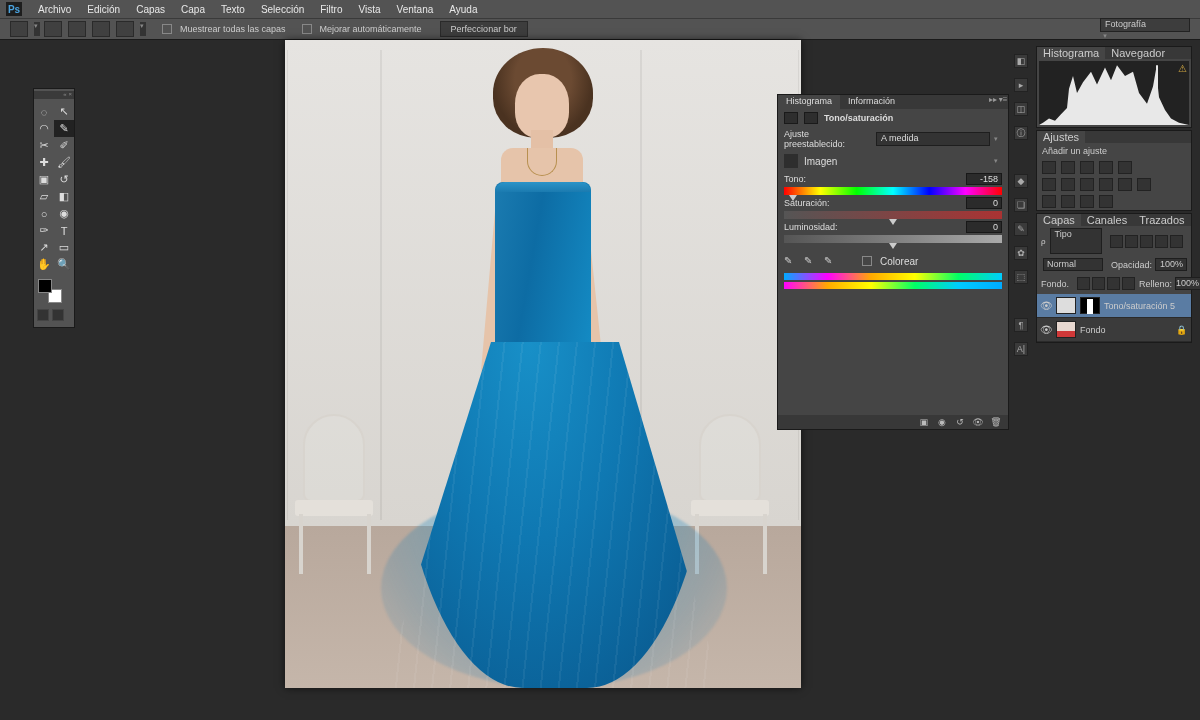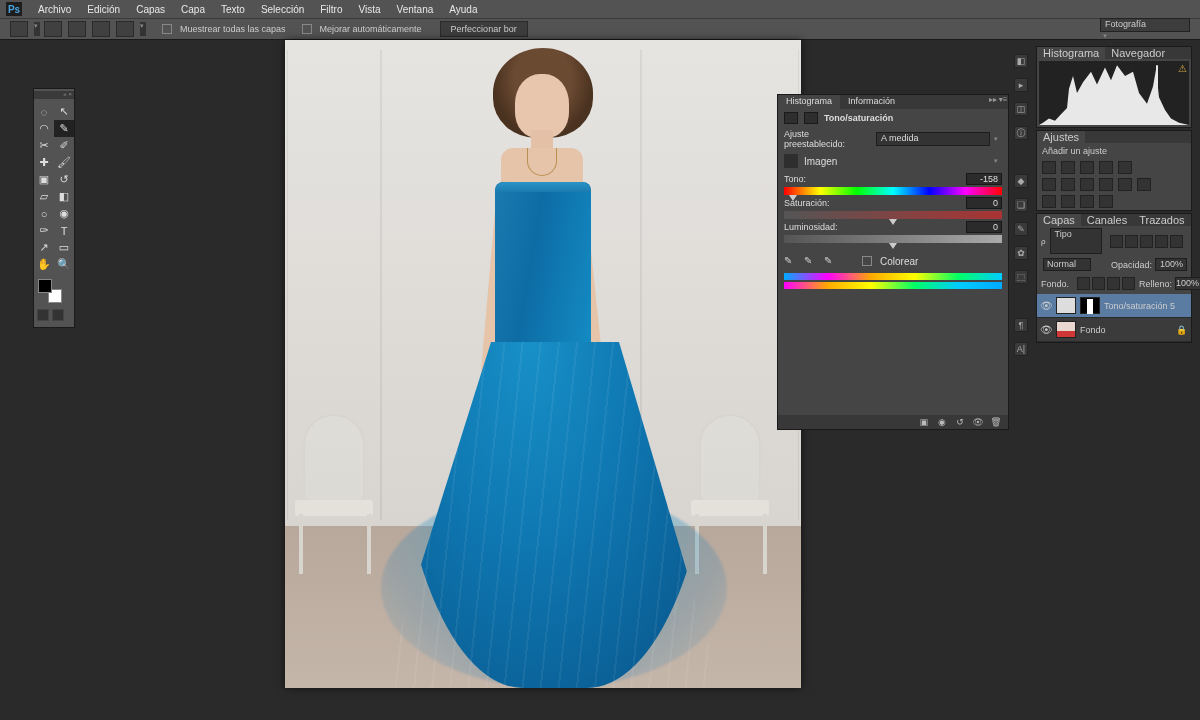--- a/index.html
+++ b/index.html
@@ -107,21 +107,21 @@
 .histogram{ height:64px; background:#222; margin:2px; position:relative;}
 .histogram svg{ width:100%; height:100%; }
 .panel .prow{ padding:3px 5px; font-size:9px;}
 .panel .iconrow{ display:flex; gap:5px; padding:2px 5px; flex-wrap:wrap;}
 .panel .iconrow .ai{ width:14px; height:13px; background:#333; border:1px solid #222;}
 .layerspanel .lrow{ display:flex; align-items:center; padding:2px 4px; font-size:9px; gap:4px;}
 .layerspanel .tsel{ flex:1; height:26px; background:#333; border:1px solid #1e1e1e; padding-left:4px; font-size:9px;}
 .layerspanel .opts{ display:flex; gap:2px; padding:2px 4px;}
 .layerspanel .opts .o{ width:13px; height:13px; background:#333; border:1px solid #222;}
 .layerspanel .blend{ display:flex; align-items:center; padding:2px 4px; font-size:9px;}
-.layerspanel .blend .bsel{ width:48px; height:13px; background:#333; border:1px solid #1e1e1e; margin-left:2px; padding-left:3px;}
+.layerspanel .blend .bsel{ width:60px; height:13px; background:#333; border:1px solid #1e1e1e; margin-left:2px; padding-left:3px;}
 .layerspanel .blend .olbl{ margin-left:auto;}
 .layerspanel .blend .pct{ width:32px; height:13px; background:#333; border:1px solid #1e1e1e; text-align:right; padding-right:3px; margin-left:3px;}
 .layerspanel .layerlist{ background:#3b3b3b; min-height:46px;}
 .layerspanel .layer{ display:flex; align-items:center; height:24px; border-bottom:1px solid #2a2a2a; padding:0 3px; gap:4px;}
 .layerspanel .layer.sel{ background:#5a7ca3;}
 .layerspanel .layer .eye{ width:12px; font-size:10px; color:#ccc;}
 .layerspanel .layer .thumb{ width:20px; height:17px; background:#fff; border:1px solid #222;}
 .layerspanel .layer .mask{ width:20px; height:17px; background:#000; border:1px solid #222; position:relative;}
 .layerspanel .layer .mask:after{content:"";position:absolute;left:6px;top:1px;width:6px;height:15px;background:#fff;}
 .layerspanel .layer .lname{ font-size:9px;}

